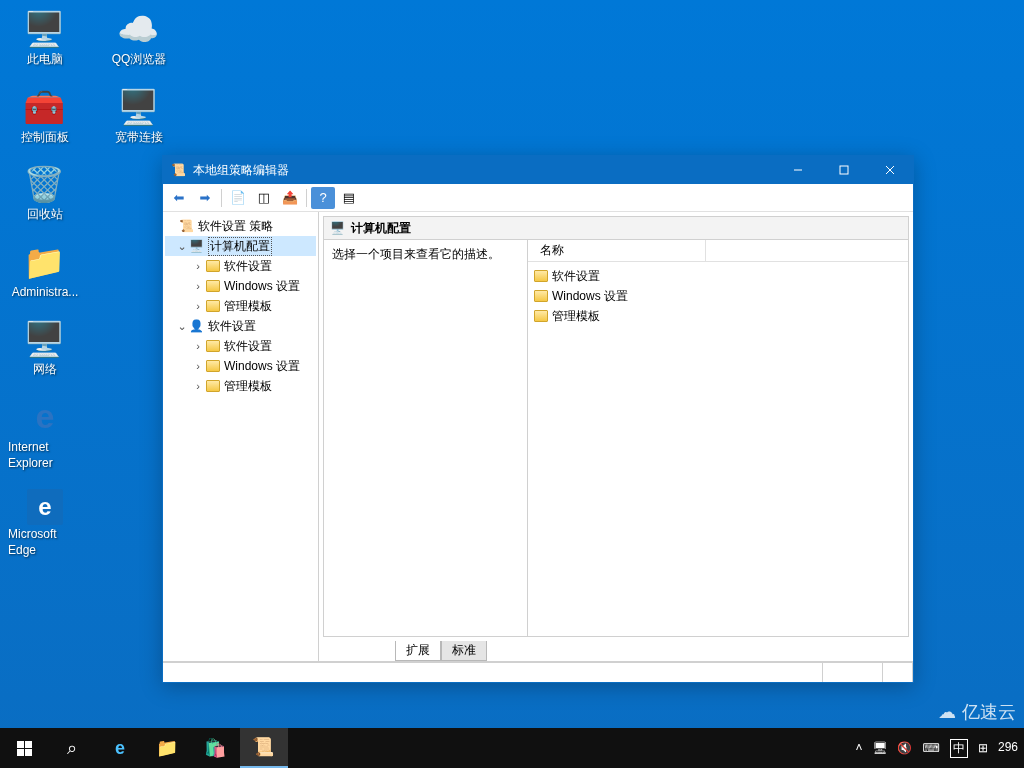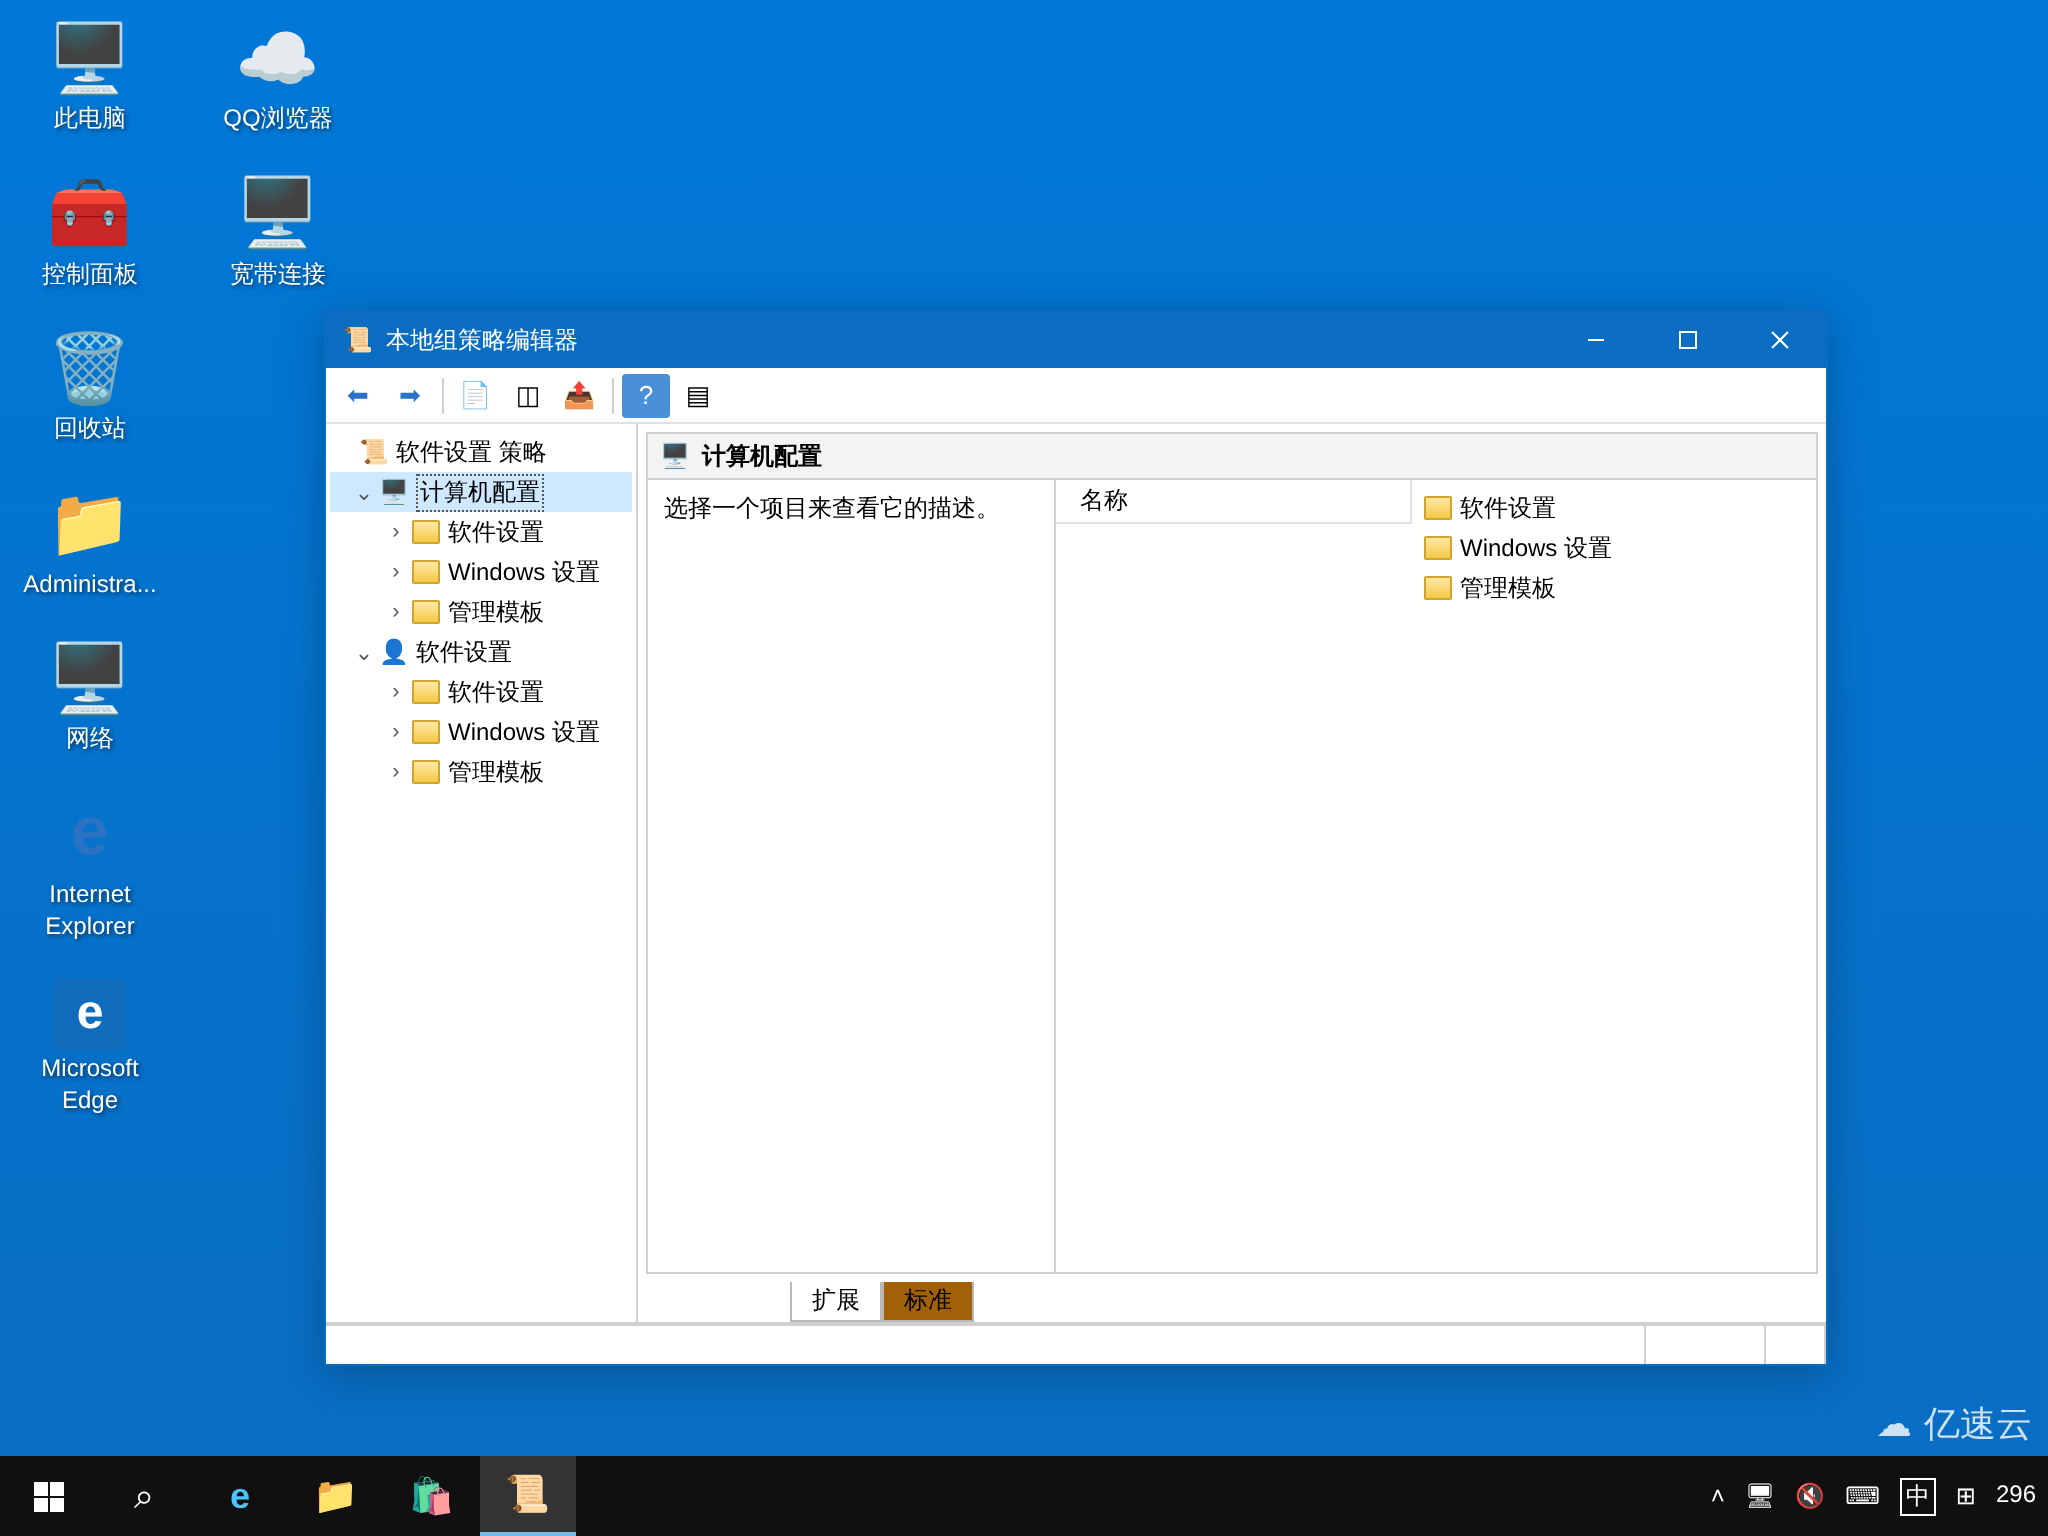--- a/index.html
+++ b/index.html
@@ -2,21 +2,21 @@
 <html><head>
 <meta charset="utf-8">
 <style>
 * { margin: 0; padding: 0; box-sizing: border-box; font-family: "Microsoft YaHei", "Segoe UI", Tahoma, sans-serif; }
 html, body { width: 1024px; height: 768px; overflow: hidden; }
 .desktop { position: relative; width: 1024px; height: 768px; background: linear-gradient(180deg, #0078d7 0%, #0a6dc2 100%); }
 .desktop-icons { position: absolute; top: 8px; left: 8px; display: flex; flex-direction: column; gap: 18px; }
 .icon-row { display: flex; gap: 20px; }
 .dicon { width: 74px; display: flex; flex-direction: column; align-items: center; cursor: pointer; }
 .dicon .glyph { width: 42px; height: 42px; display: flex; align-items: center; justify-content: center; font-size: 34px; }
-.dicon .lbl { color: #fff; font-size: 12px; text-align: center; text-shadow: 1px 1px 2px rgba(0,0,0,.6); margin-top: 2px; line-height: 1.3; }
+.dicon .lbl { color: #fff; font-size: 12px; text-shadow: 1px 1px 2px rgba(0,0,0,.6); margin-top: 2px; line-height: 1.3; }
 
 .win { position: absolute; left: 162px; top: 155px; width: 752px; height: 528px; background: #fff; border: 1px solid #0a6dc2; box-shadow: 0 4px 20px rgba(0,0,0,.25); display: flex; flex-direction: column; }
 .titlebar { height: 28px; background: #0a6dc2; display: flex; align-items: center; color: #fff; font-size: 12px; padding-left: 8px; }
 .titlebar .ticon { width: 16px; height: 16px; margin-right: 6px; display: inline-flex; align-items: center; justify-content: center; }
 .winbtns { margin-left: auto; display: flex; }
 .winbtns div { width: 46px; height: 28px; display: flex; align-items: center; justify-content: center; cursor: pointer; }
 .menubar { height: 24px; display: flex; align-items: center; padding-left: 6px; gap: 12px; font-size: 12px; border-bottom: 1px solid #e1e1e1; }
 .menubar span { cursor: pointer; padding: 2px 4px; }
 .toolbar { height: 28px; display: flex; align-items: center; padding-left: 4px; gap: 2px; border-bottom: 1px solid #e1e1e1; }
 .tbtn { width: 24px; height: 22px; display: flex; align-items: center; justify-content: center; border: 1px solid transparent; font-size: 13px; cursor: pointer; }
@@ -25,28 +25,28 @@
 .tree { width: 156px; border-right: 1px solid #d0d0d0; padding: 4px 2px; font-size: 12px; overflow: auto; }
 .tnode { display: flex; align-items: center; height: 20px; white-space: nowrap; cursor: pointer; }
 .tnode .tw { width: 14px; text-align: center; color: #555; font-size: 11px; }
 .tnode .ic { width: 16px; height: 16px; margin-right: 3px; display: inline-flex; align-items: center; justify-content: center; font-size: 12px; }
 .tnode.sel { background: #cde8ff; }
 .tnode.sel .txt { border: 1px dotted #555; padding: 0 1px; }
 .content { flex: 1; display: flex; flex-direction: column; }
 .chead { height: 24px; border: 1px solid #d0d0d0; margin: 4px 4px 0 4px; background: #f3f3f3; display: flex; align-items: center; padding-left: 6px; font-size: 12px; font-weight: bold; gap: 6px; }
 .cmain { flex: 1; display: flex; margin: 0 4px 4px 4px; border: 1px solid #d0d0d0; border-top: none; }
 .cdesc { width: 204px; border-right: 1px solid #d0d0d0; padding: 6px 8px; font-size: 12px; }
-.clist { flex: 1; display: flex; flex-direction: row; }
+.clist { flex: 1; display: flex; flex-direction: column; }
 .clisthead { height: 22px; border-bottom: 1px solid #e1e1e1; display: flex; align-items: center; padding-left: 8px; font-size: 12px; }
 .clisthead .col { width: 170px; border-right: 1px solid #e1e1e1; padding: 2px 4px; }
 .clistbody { flex: 1; padding: 4px 6px; }
 .litem { display: flex; align-items: center; height: 20px; font-size: 12px; gap: 4px; cursor: pointer; }
 .fldr { width: 14px; height: 12px; background: linear-gradient(#ffe9a6,#f5c846); border: 1px solid #d1a52b; border-radius: 1px; }
 .tabs { height: 20px; margin-left: 76px; display: flex; font-size: 12px; }
-.tabs .tab { border: 1px solid #b8b8b8; border-top: none; padding: 1px 10px; background: #a16207; cursor: pointer; }
+.tabs .tab { border: 1px solid #b8b8b8; border-top: none; padding: 1px 10px; background: #e5e5e5; cursor: pointer; }
 .tabs .tab.active { background: #fff; }
 .status { height: 20px; border-top: 1px solid #d0d0d0; display: flex; }
 .status div { border-right: 1px solid #d0d0d0; }
 .status .s1 { width: 660px; } .status .s2 { width: 60px; }
 
 .taskbar { position: absolute; left: 0; bottom: 0; width: 100%; height: 40px; background: #101010; display: flex; align-items: center; }
 .tb { width: 48px; height: 40px; display: flex; align-items: center; justify-content: center; cursor: pointer; font-size: 18px; color: #fff; }
 .tb.active { background: rgba(255,255,255,.15); border-bottom: 2px solid #76b9ed; }
 .tray { margin-left: auto; display: flex; align-items: center; gap: 10px; padding-right: 6px; color: #fff; font-size: 12px; }
 .tray .ti { cursor: pointer; }

